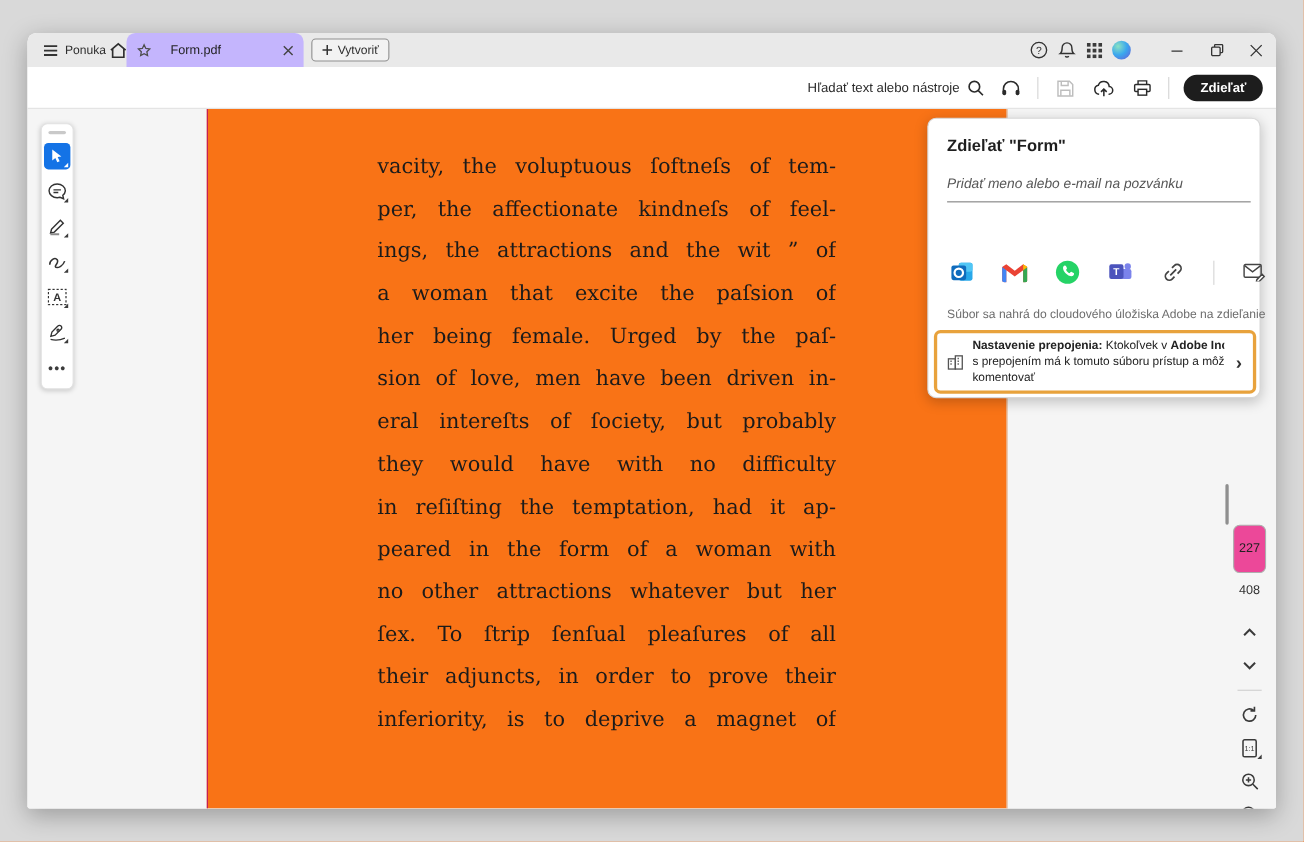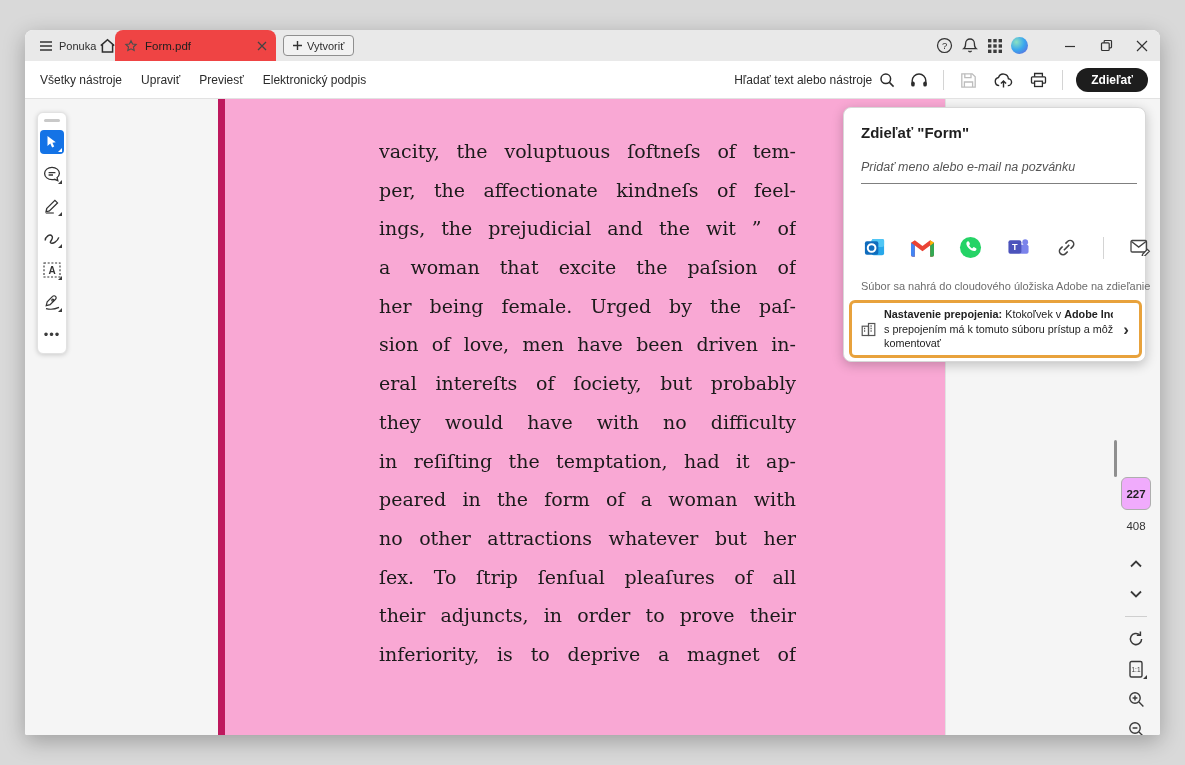--- a/index.html
+++ b/index.html
@@ -5,22 +5,22 @@
   html,body{margin:0;padding:0;width:1185px;height:765px;overflow:hidden;
     background:#d9d9d9;font-family:"Liberation Sans",sans-serif;}
   *{box-sizing:border-box;}
   .window{position:absolute;left:25px;top:30px;width:1135px;height:705px;
     background:#fff;border-radius:8px 8px 2px 2px;box-shadow:0 6px 22px rgba(0,0,0,.28);}
   
   .titlebar{position:relative;height:31px;background:#e9e9e9;border-radius:8px 8px 0 0;}
   .tb-btn{display:flex;align-items:center;gap:6px;cursor:default;}
   .menu-btn{position:absolute;left:14px;top:0;height:31px;font-size:11px;color:#2e2e2e;}
   .home-btn{position:absolute;left:74px;top:0;height:31px;}
-  .tab{position:absolute;left:90px;top:0;width:161px;height:31px;background:#ef4444;
-    border-radius:8px 8px 0 0;display:flex;align-items:center;padding:0 9px;gap:7px;}
+  .tab{position:absolute;left:90px;top:0;width:161px;height:31px;background:#c4b5fd;
+    border-radius:8px 8px 0 0;display:flex;align-items:center;padding:0 9px;gap:17px;}
   .tab-label{flex:1;font-size:11.5px;color:#1f1f1f;white-space:nowrap;overflow:hidden;}
   .create-btn{position:absolute;left:258px;top:5px;height:21px;padding:0 9px;
     border:1px solid #8f8f8f;border-radius:4px;background:#f2f2f2;display:flex;
     align-items:center;gap:5px;font-size:11px;color:#2e2e2e;}
   .tb-right{position:absolute;right:0;top:0;height:31px;display:flex;align-items:center;}
   .tb-ic{width:25px;height:31px;display:flex;align-items:center;justify-content:center;}
   .win-ic{width:36px;height:31px;display:flex;align-items:center;justify-content:center;}
   .avatar{width:17px;height:17px;border-radius:50%;
     background:radial-gradient(circle at 32% 30%,#8ae2c2 0%,#3aa7ee 48%,#6a5bd8 100%);}
   
@@ -30,22 +30,22 @@
   .tool-menu span{font-size:12px;color:#2b2b2b;white-space:nowrap;cursor:default;}
   .tool-right{position:absolute;right:12px;top:0;height:38px;display:flex;align-items:center;gap:13px;}
   .search-box{display:flex;align-items:center;gap:7px;font-size:12px;color:#2b2b2b;white-space:nowrap;}
   .vdiv{width:1px;height:20px;background:#d4d4d4;}
   .icbtn{display:flex;align-items:center;justify-content:center;width:22px;height:26px;}
   .share-pill{background:#1d1d1d;color:#fff;font-size:12px;font-weight:bold;
     padding:6px 15px;border-radius:14px;border:none;line-height:1;}
   
   .content{position:absolute;top:69px;left:0;right:0;bottom:0;background:#f5f5f5;
     overflow:hidden;border-radius:0 0 2px 2px;}
-  .page{position:absolute;left:193px;top:0;bottom:0;width:728px;background:#f9a8d4;
-    border-left:7px solid #be185d;border-right:1px solid #e2e2e2;overflow:hidden;}
+  .page{position:absolute;left:163px;top:0;bottom:0;width:728px;background:#f97316;
+    border-left:1px solid #be185d;border-right:1px solid #e2e2e2;overflow:hidden;}
   .textcol{margin:33px 0 0 154px;width:417px;font-family:"DejaVu Serif",serif;
     font-size:19px;color:#1b1b1b;}
   .pdf-line{height:38.7px;line-height:38.7px;text-align:justify;text-align-last:justify;
     white-space:nowrap;overflow:hidden;}
   
   .left-tools{position:absolute;left:12px;top:13px;width:30px;background:#fff;
     border:1px solid #e2e2e2;border-radius:6px;box-shadow:0 1px 5px rgba(0,0,0,.18);
     padding:6px 0 7px;display:flex;flex-direction:column;align-items:center;gap:8px;}
   .handle{width:16px;height:3px;border-radius:2px;background:#c9c9c9;}
   .tool{position:relative;width:24px;height:24px;display:flex;align-items:center;
@@ -53,22 +53,22 @@
   .tool.sel{background:#1473e6;}
   .corner{position:absolute;right:2px;bottom:2px;width:0;height:0;
     border-left:4px solid transparent;border-bottom:4px solid #3c3c3c;}
   .tool.sel .corner{border-bottom-color:#fff;}
   .dots{font-size:13px;color:#3c3c3c;letter-spacing:1px;line-height:1;}
   
   .scroll-thumb{position:absolute;right:43px;top:341px;width:3px;height:37px;
     background:#8f8f8f;border-radius:2px;}
   .pagenav{position:absolute;right:5px;top:378px;width:38px;display:flex;
     flex-direction:column;align-items:center;}
-  .cur-box{width:30px;height:33px;border:1px solid #aeaeae;border-radius:6px;background:#f0abfc;
-    font-size:11.5px;color:#222;display:flex;align-items:center;justify-content:center;font-weight:bold;}
+  .cur-box{width:30px;height:44px;border:1px solid #aeaeae;border-radius:6px;background:#ec4899;
+    font-size:11.5px;color:#222;display:flex;align-items:center;justify-content:center;}
   .total{font-size:11.5px;color:#333;margin:10px 0 17px;}
   .nav-ic{width:26px;height:24px;display:flex;align-items:center;justify-content:center;
     position:relative;margin:3px 0;}
   .hdiv{width:22px;height:1px;background:#cfcfcf;margin:7px 0;}
   
   .share-card{position:absolute;left:818px;top:8px;width:303px;height:255px;background:#fff;
     border:1px solid #d8d8d8;border-radius:8px;box-shadow:0 3px 12px rgba(0,0,0,.22);}
   .sc-title{position:absolute;left:17px;top:16px;font-size:15px;font-weight:bold;color:#1f1f1f;}
   .sc-input{position:absolute;left:17px;top:48px;width:276px;border:none;
     border-bottom:1px solid #7f7f7f;background:transparent;font-size:12.5px;
@@ -162,26 +162,20 @@
       </div>
       <div class="win-ic">
         <svg width="12" height="12">
             <path d="M1 1l10 10M11 1L1 11" stroke="#333" stroke-width="1.2"></path>
           </svg>
       </div>
     </div>
   </div>
 
   <div class="toolbar">
-    <div class="tool-menu">
-      <span>Všetky nástroje</span>
-      <span>Upraviť</span>
-      <span>Previesť</span>
-      <span>Elektronický podpis</span>
-    </div>
     <div class="tool-right">
       <div class="search-box">
         <span>Hľadať text alebo nástroje</span>
         <svg width="16" height="16" fill="none" stroke="#2b2b2b" stroke-width="1.5">
             <circle cx="6.8" cy="6.8" r="4.8"></circle>
             <path d="M10.4 10.4l4.2 4.2"></path>
           </svg>
       </div>
       <div class="icbtn">
         <svg width="18" height="16" fill="none" stroke="#2b2b2b" stroke-width="1.4">
@@ -215,21 +209,21 @@
       <button class="share-pill">Zdieľať</button>
     </div>
   </div>
 
   <div class="content">
 
     <div class="page">
       <div class="textcol">
         <div class="pdf-line">vacity, the voluptuous ſoftneſs of tem-</div>
         <div class="pdf-line">per, the affectionate kindneſs of feel-</div>
-        <div class="pdf-line">ings, the prejudicial and the wit ” of</div>
+        <div class="pdf-line">ings, the attractions and the wit ” of</div>
         <div class="pdf-line">a woman that excite the paſsion of</div>
         <div class="pdf-line">her being female. Urged by the paſ-</div>
         <div class="pdf-line">sion of love, men have been driven in-</div>
         <div class="pdf-line">eral intereſts of ſociety, but probably</div>
         <div class="pdf-line">they would have with no difficulty</div>
         <div class="pdf-line">in reſiſting the temptation, had it ap-</div>
         <div class="pdf-line">peared in the form of a woman with</div>
         <div class="pdf-line">no other attractions whatever but her</div>
         <div class="pdf-line">ſex. To ſtrip ſenſual pleaſures of all</div>
         <div class="pdf-line">their adjuncts, in order to prove their</div>

